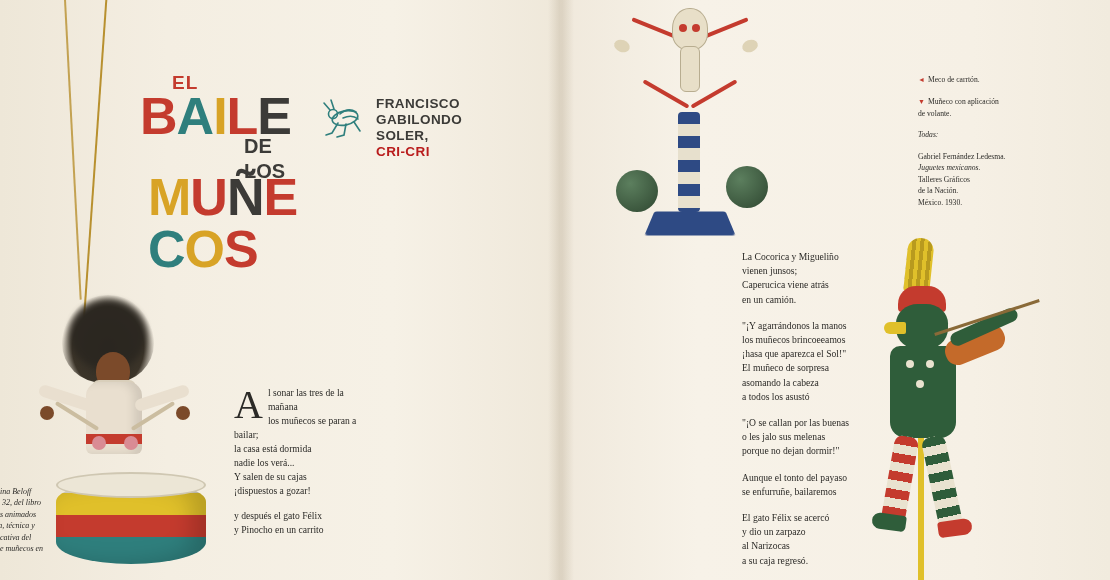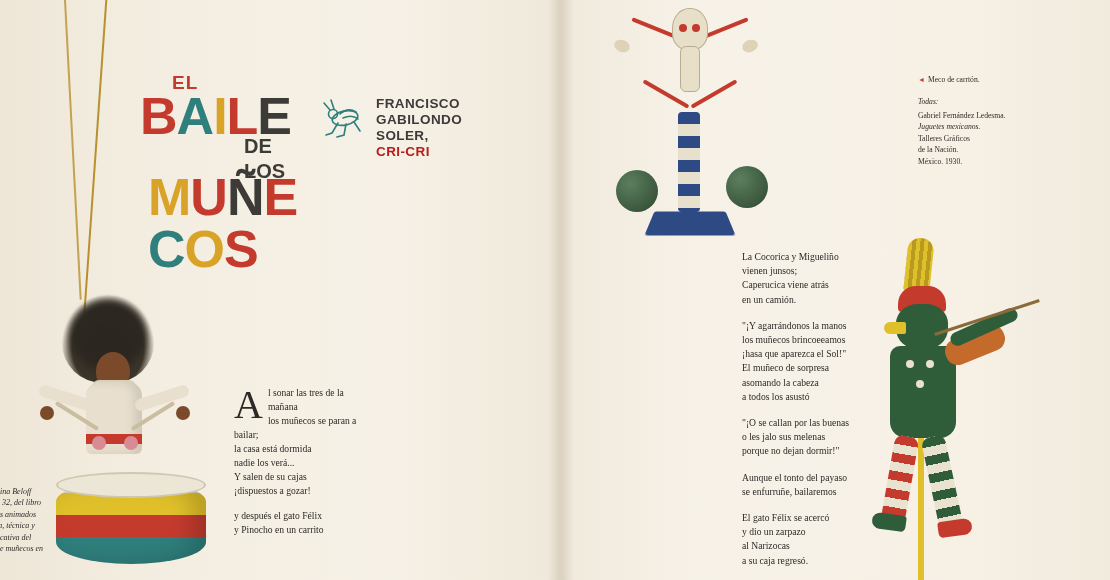--- a/index.html
+++ b/index.html
@@ -181,21 +181,21 @@
     color: #2b2a27;
   }
   .notes .note-line { margin-bottom: 10px; }
   .note-mark {
     color: #c43b2e;
     font-size: 7px;
     margin-right: 3px;
   }
   .notes .src-title {
     font-style: italic;
-    margin-bottom: 2px;
+    margin-bottom: 10px;
   }
   .notes .src {
     line-height: 11.5px;
   }
   .notes .src .ital { font-style: italic; }
 
   
   .string {
     position: absolute;
     background: #b8902f;
@@ -478,20 +478,24 @@
       <span>y dio un zarpazo</span><br>
       <span>al Narizocas</span><br>
       <span>a su caja regresó.</span>
     </p>
   </div>
 
   <div class="notes">
     <div class="note-line">
       <span class="note-mark">◄</span><span>Meco de carrtón.</span>
     </div>
+    <div class="note-line">
+      <span class="note-mark">▼</span><span>Muñeco con aplicación</span><br>
+      <span>de volante.</span>
+    </div>
     <div class="src">
       <div class="src-title">Todas:</div>
       <div>Gabriel Fernández Ledesma.</div>
       <div class="ital">Juguetes mexicanos.</div>
       <div>Talleres Gráficos</div>
       <div>de la Nación.</div>
       <div>México. 1930.</div>
     </div>
   </div>
 

